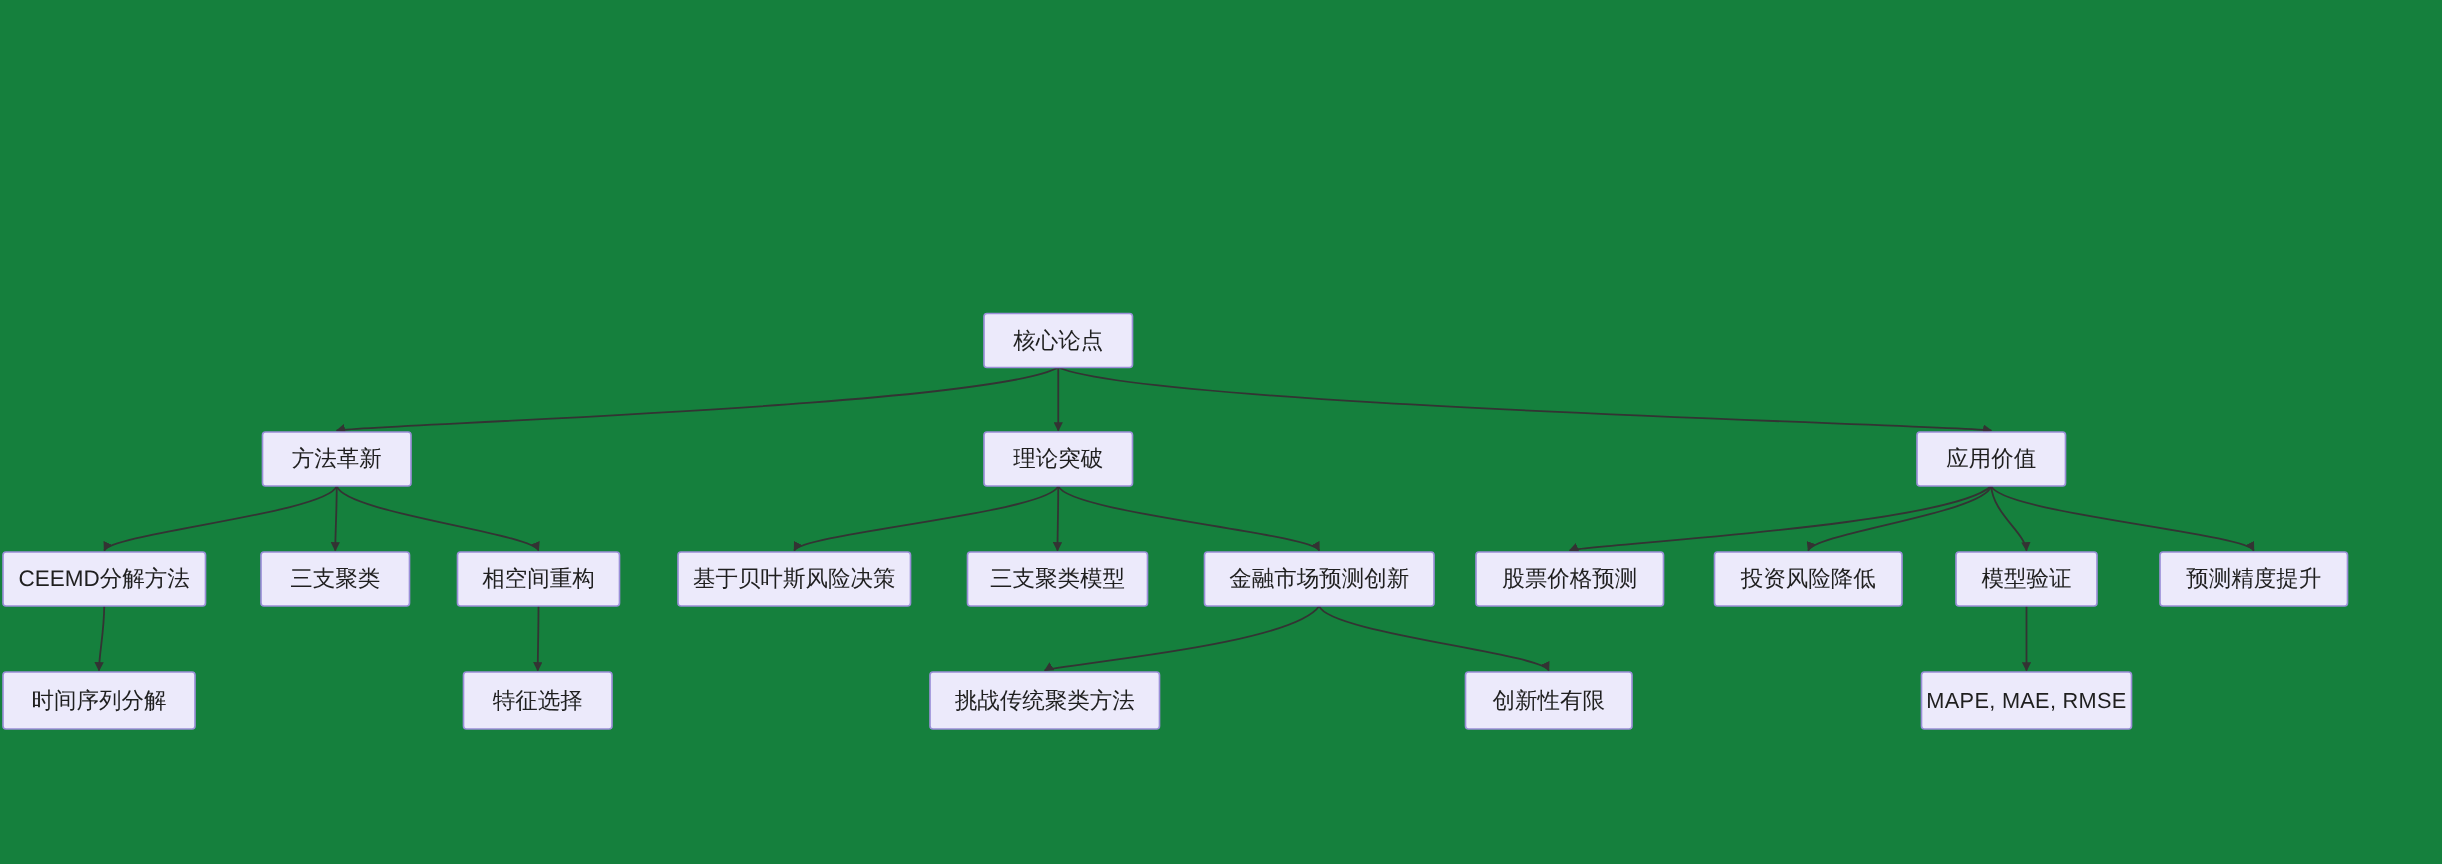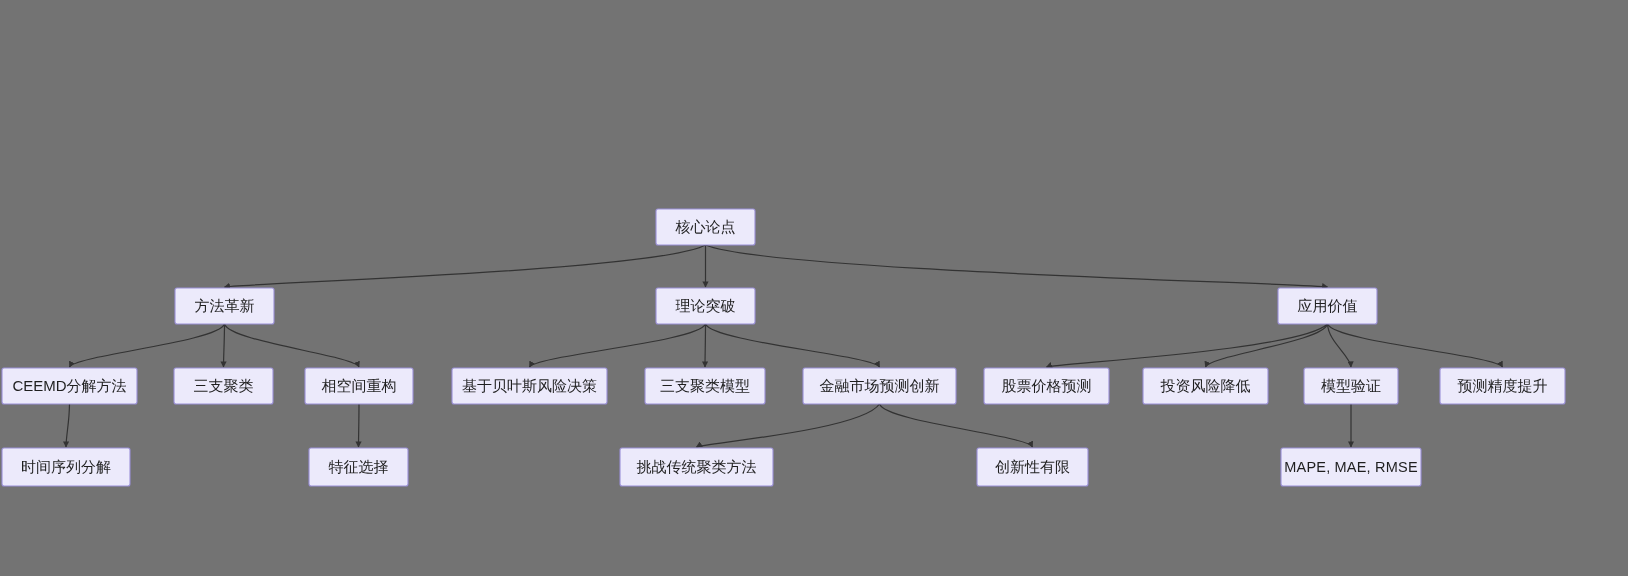--- a/index.html
+++ b/index.html
@@ -11,21 +11,21 @@
   body {
     width: 1628px;
     height: 576px;
     font-family: "Liberation Sans", "DejaVu Sans", sans-serif;
     overflow: hidden;
   }
   #diagram-root {
     position: relative;
     width: 1628px;
     height: 576px;
-    background: #737373;
+    background: #15803d;
   }
   #flow-svg {
     position: absolute;
     left: 0;
     top: 0;
     width: 1628px;
     height: 576px;
     display: block;
   }
   .edge-path {

